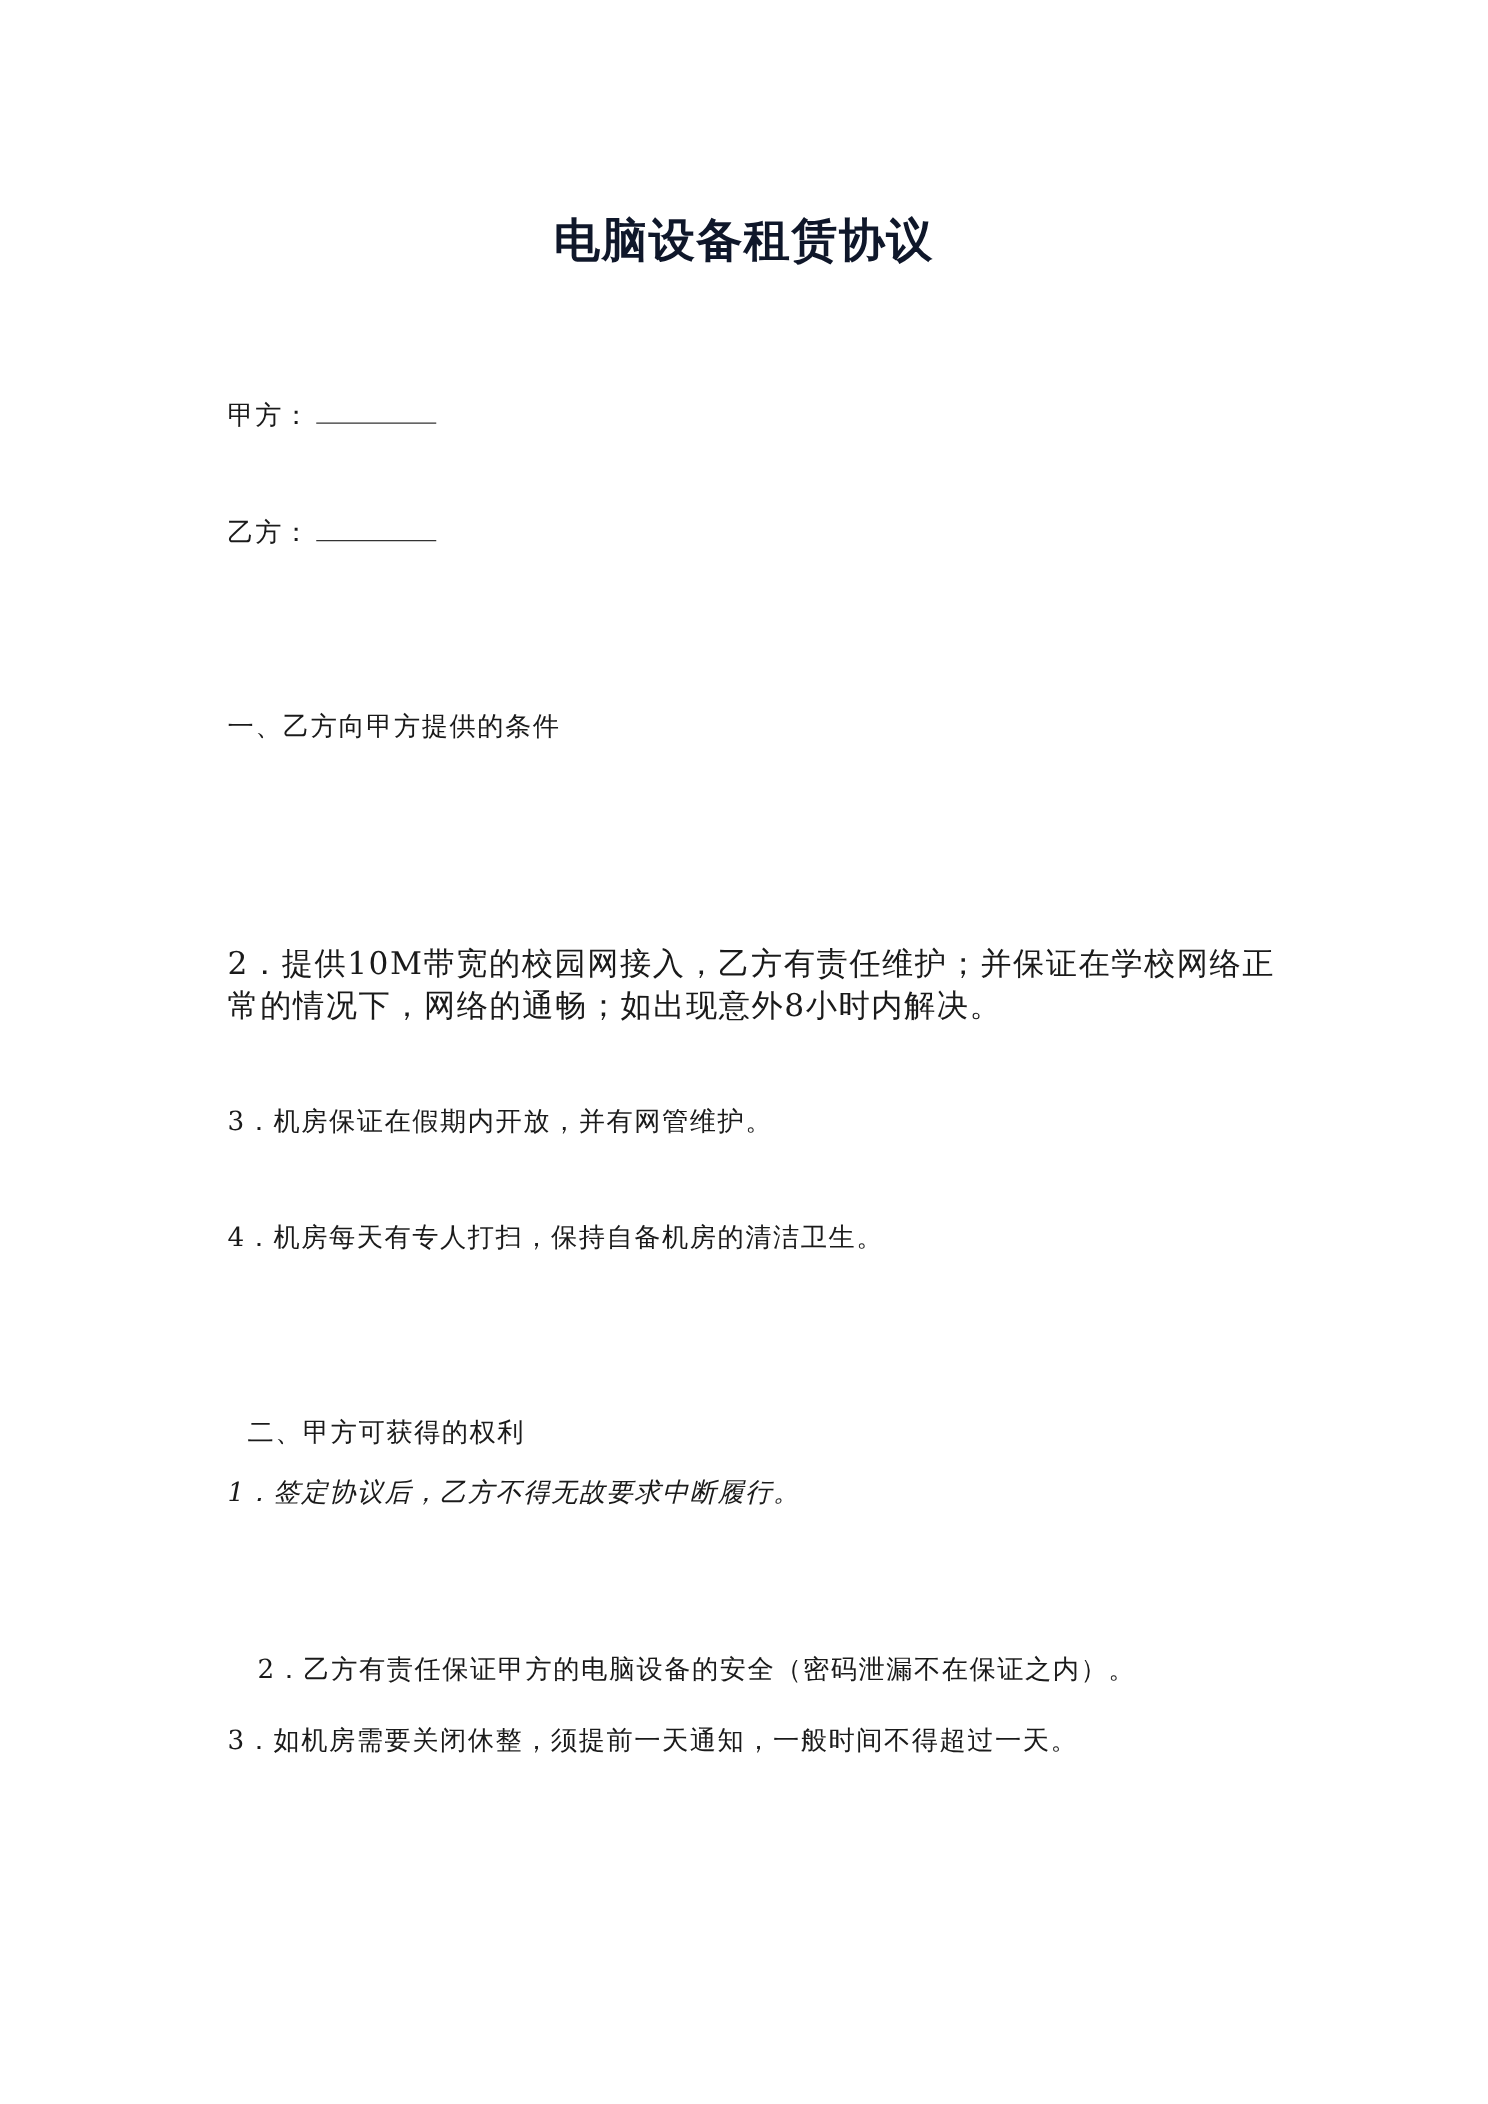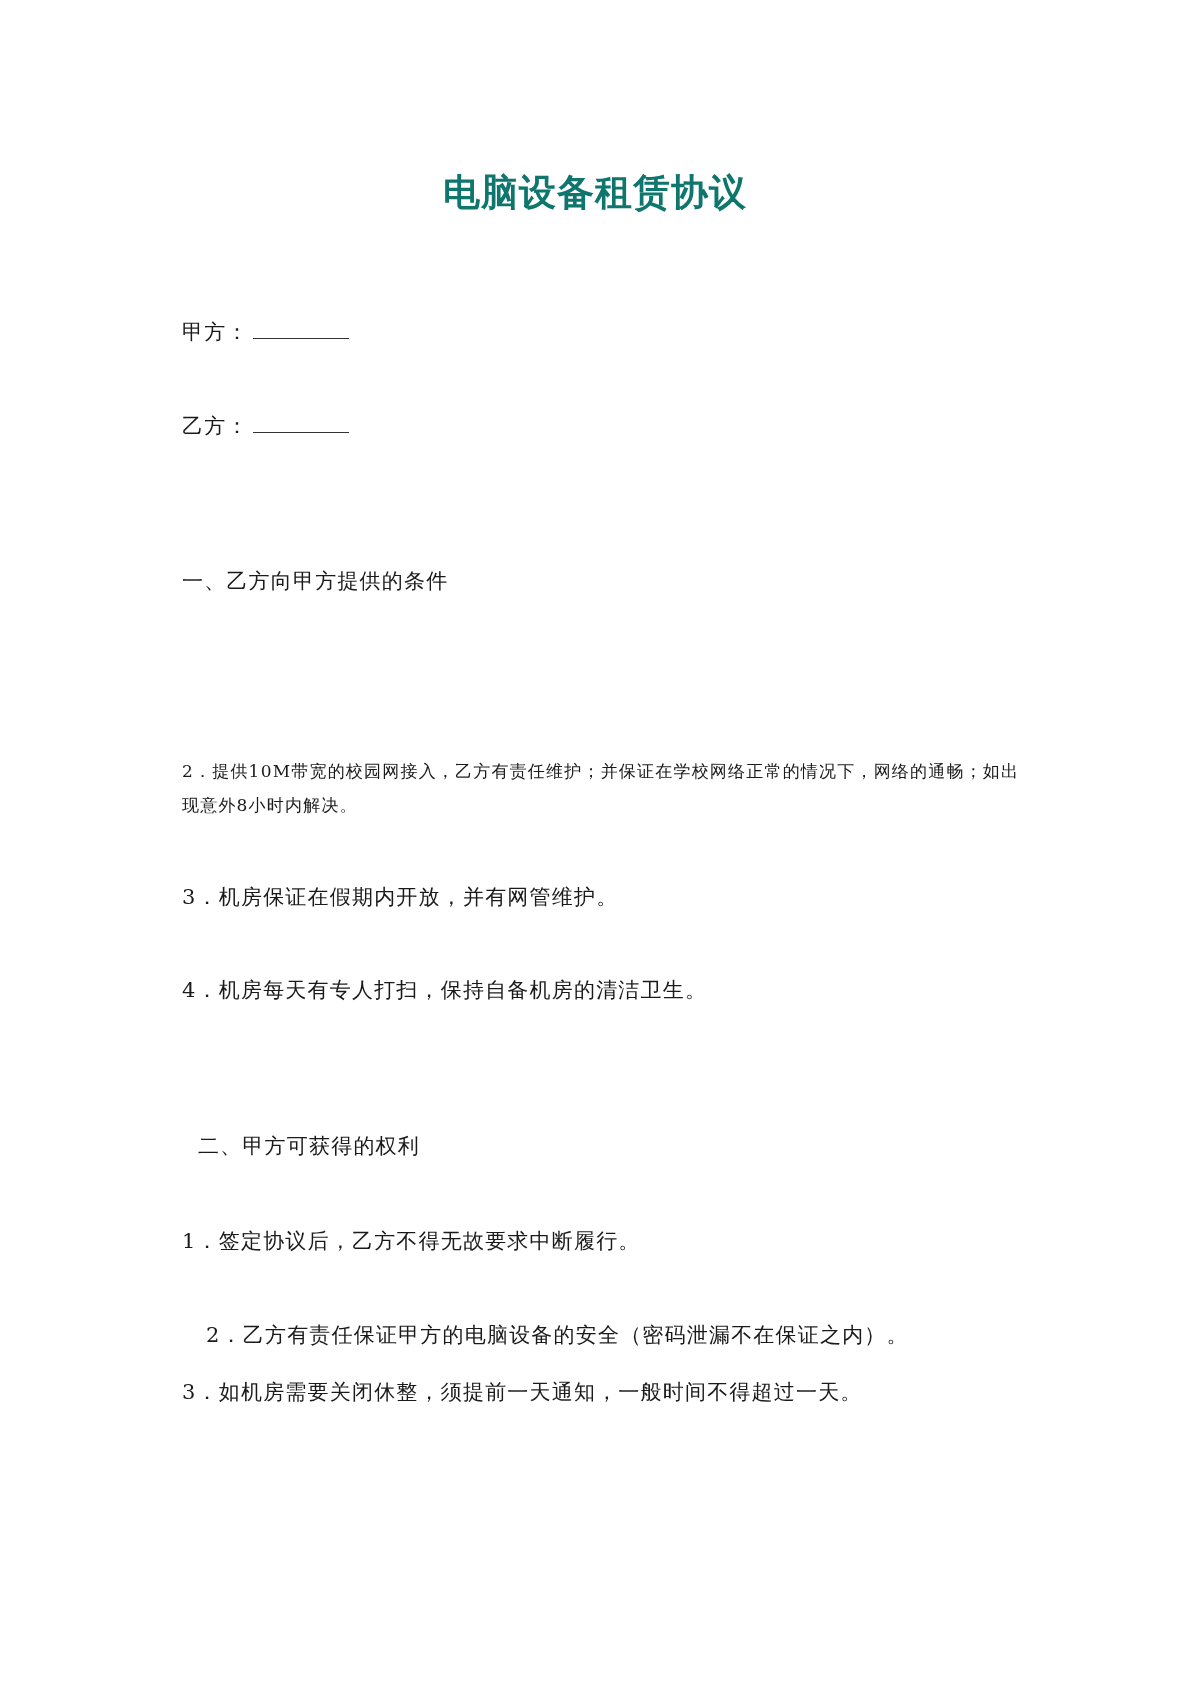--- a/index.html
+++ b/index.html
@@ -5,29 +5,29 @@
     html, body { margin: 0; padding: 0; background: #ffffff; }
     body {
       width: 1190px; height: 1683px; position: relative; overflow: hidden;
       font-family: "DejaVu Serif", "Liberation Serif", serif;
       color: #1a1a1a;
     }
     .page { position: absolute; left: 0; top: 0; width: 1190px; height: 1683px; }
     .title {
       position: absolute; left: 0; width: 1190px; top: 168px;
       text-align: center; font-size: 37px; font-weight: bold; letter-spacing: 1px;
-      color: #0f766e;
+      color: #0f172a;
       font-family: "DejaVu Sans", "Liberation Sans", sans-serif;
     }
     .line {
       position: absolute; left: 182px; font-size: 21px; line-height: 33px;
       white-space: nowrap; letter-spacing: 1.2px;
     }
     .para {
-      position: absolute; left: 182px; width: 840px; font-size: 17px; line-height: 34px;
+      position: absolute; left: 182px; width: 840px; font-size: 25px; line-height: 34px;
       letter-spacing: 1.2px;
     }
     .blank {
       display: inline-block; width: 96px; border-bottom: 1px solid #333;
       height: 1px; vertical-align: baseline; margin-left: 4px;
     }
   </style>
 </head>
 <body>
 
@@ -47,19 +47,19 @@
 
 
   <div class="para" style="top:754px;">2．提供10M带宽的校园网接入，乙方有责任维护；并保证在学校网络正常的情况下，网络的通畅；如出现意外8小时内解决。</div>
 
   <div class="line" style="top:881px;">3．机房保证在假期内开放，并有网管维护。</div>
 
   <div class="line" style="top:974px;">4．机房每天有专人打扫，保持自备机房的清洁卫生。</div>
 
   <div class="line" style="top:1130px;margin-left:16px;">二、甲方可获得的权利</div>
 
-  <div class="line" style="top:1225px;">1．签定协议后，乙方不得无故要求中断履行。</div>
+  <div class="line" style="top:1178px;font-style:italic;">1．签定协议后，乙方不得无故要求中断履行。</div>
 
   <div class="line" style="top:1319px;margin-left:24px;">2．乙方有责任保证甲方的电脑设备的安全（密码泄漏不在保证之内）。</div>
 
   <div class="line" style="top:1376px;">3．如机房需要关闭休整，须提前一天通知，一般时间不得超过一天。</div>
 
 </div>
 
 </body></html>

